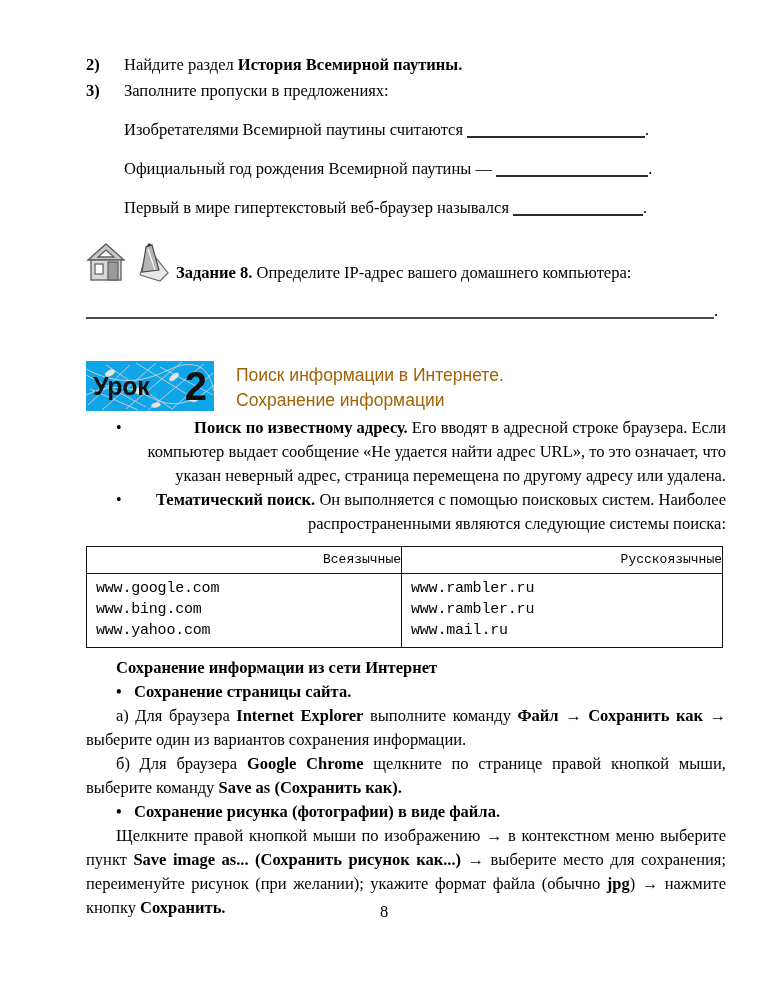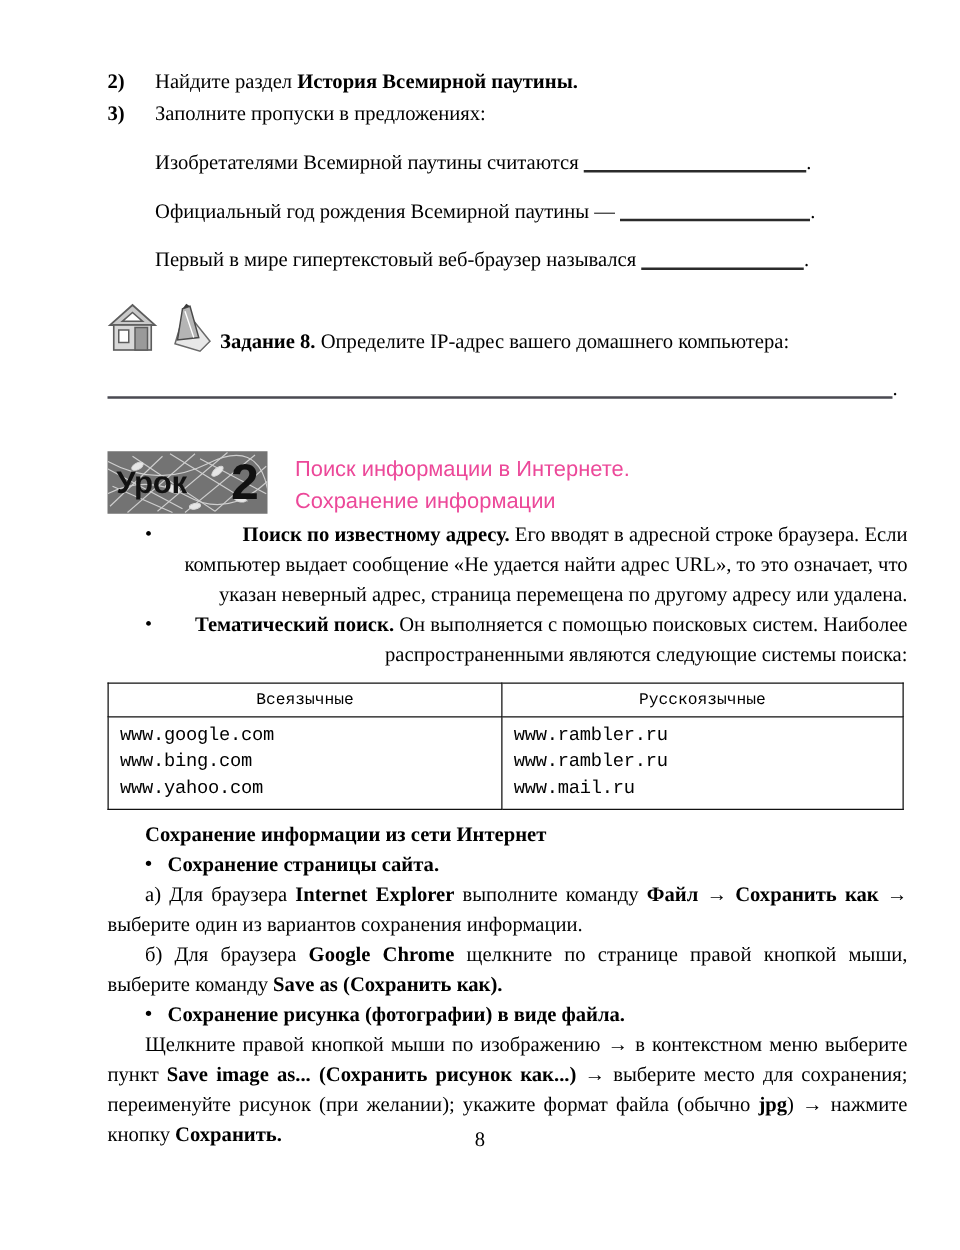--- a/index.html
+++ b/index.html
@@ -108,21 +108,21 @@
   .lesson {
     margin-top: 46px;
     display: flex;
     align-items: flex-start;
   }
   .lesson-badge {
     position: relative;
     width: 128px;
     height: 50px;
     flex: 0 0 128px;
-    background: #737373;
+    background: #0ea5e9;
     overflow: hidden;
     display: flex;
     align-items: center;
   }
   .lesson-badge .scribble {
     position: absolute;
     left: 0; top: 0;
     width: 128px; height: 50px;
   }
   .lesson-badge .word {
@@ -145,21 +145,21 @@
     font-size: 40px;
     line-height: 48px;
     color: #111;
   }
   .lesson-title {
     margin-left: 22px;
     padding-top: 2px;
     font-family: "Liberation Sans", "DejaVu Sans", sans-serif;
     font-size: 17.5px;
     line-height: 24.5px;
-    color: #ec4899;
+    color: #a16207;
   }
 
   
   .section-head {
     margin-top: 24px;
     position: relative;
     min-height: 26px;
   }
   .book-icon {
     position: absolute;
@@ -206,21 +206,21 @@
   }
   table.engines th,
   table.engines td {
     border: 1.3px solid #111;
     padding: 0;
   }
   table.engines th {
     font-family: "Liberation Mono", "DejaVu Sans Mono", monospace;
     font-weight: normal;
     font-size: 13px;
-    text-align: center;
+    text-align: right;
     height: 26px;
     line-height: 26px;
     margin-left: 24px;
   }
   table.engines td {
     vertical-align: top;
     padding: 4px 0 6px 9px;
   }
   table.engines td .cellline {
     font-family: "Liberation Mono", "DejaVu Sans Mono", monospace;

